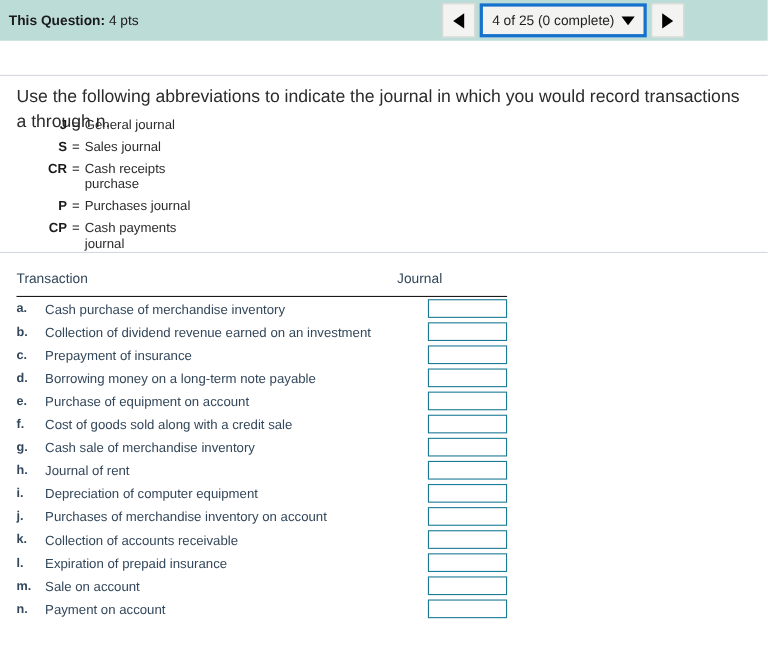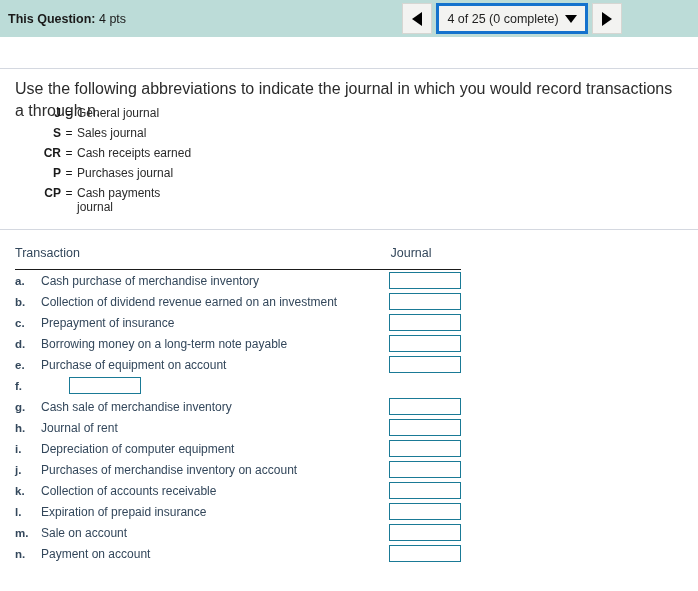--- a/index.html
+++ b/index.html
@@ -161,21 +161,21 @@
     border-bottom: 1.5px solid #1b1b1b;
     padding-bottom: 9px;
   }
   .th-transaction {
     flex: 1 1 auto;
     font-size: 12.5px;
     color: #33475b;
   }
   .th-journal {
     flex: 0 0 100px;
-    text-align: center;
+    text-align: left;
     font-size: 12.5px;
     color: #33475b;
   }
   .tbl-row {
     display: flex;
     align-items: center;
     height: 21px;
   }
   .cell-letter {
     flex: 0 0 26px;
@@ -238,21 +238,21 @@
     <span class="legend-name">General journal</span>
   </div>
   <div class="legend-row">
     <span class="legend-abbr">S</span>
     <span class="legend-eq">=</span>
     <span class="legend-name">Sales journal</span>
   </div>
   <div class="legend-row">
     <span class="legend-abbr">CR</span>
     <span class="legend-eq">=</span>
-    <span class="legend-name">Cash receipts earned</span>
+    <span class="legend-name">Cash receipts purchase</span>
   </div>
   <div class="legend-row">
     <span class="legend-abbr">P</span>
     <span class="legend-eq">=</span>
     <span class="legend-name">Purchases journal</span>
   </div>
   <div class="legend-row">
     <span class="legend-abbr">CP</span>
     <span class="legend-eq">=</span>
     <span class="legend-name">Cash payments journal</span>
@@ -295,20 +295,21 @@
       </div>
       <div class="tbl-row">
         <span class="cell-letter">e.</span>
         <span class="cell-desc">Purchase of equipment on account</span>
         <span class="cell-input">
           <input class="journal-box" type="text" value="" style="">
         </span>
       </div>
       <div class="tbl-row">
         <span class="cell-letter">f.</span>
+        <span class="cell-desc">Cost of goods sold along with a credit sale</span>
         <span class="cell-input">
           <input class="journal-box" type="text" value="" style="">
         </span>
       </div>
       <div class="tbl-row">
         <span class="cell-letter">g.</span>
         <span class="cell-desc">Cash sale of merchandise inventory</span>
         <span class="cell-input">
           <input class="journal-box" type="text" value="" style="">
         </span>

